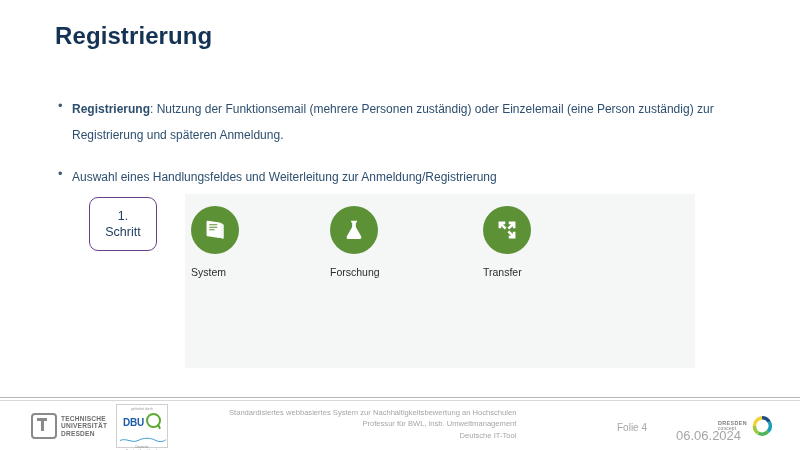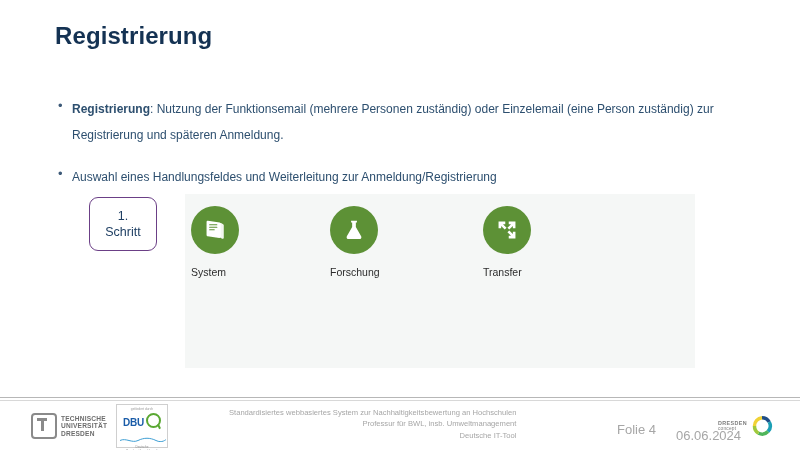--- a/index.html
+++ b/index.html
@@ -231,21 +231,21 @@
     font-size: 7.6px;
     line-height: 11.4px;
     color: #a6a6a6;
     font-family: "Liberation Sans", sans-serif;
     text-align: right;
   }
   .footer-slide {
     position: absolute;
     left: 617px;
     top: 422px;
-    font-size: 13px;
+    font-size: 10px;
     color: #a6a6a6;
   }
   .footer-date {
     position: absolute;
     left: 676px;
     top: 428px;
     font-size: 13px;
     color: #a6a6a6;
   }
   .dc-logo {

